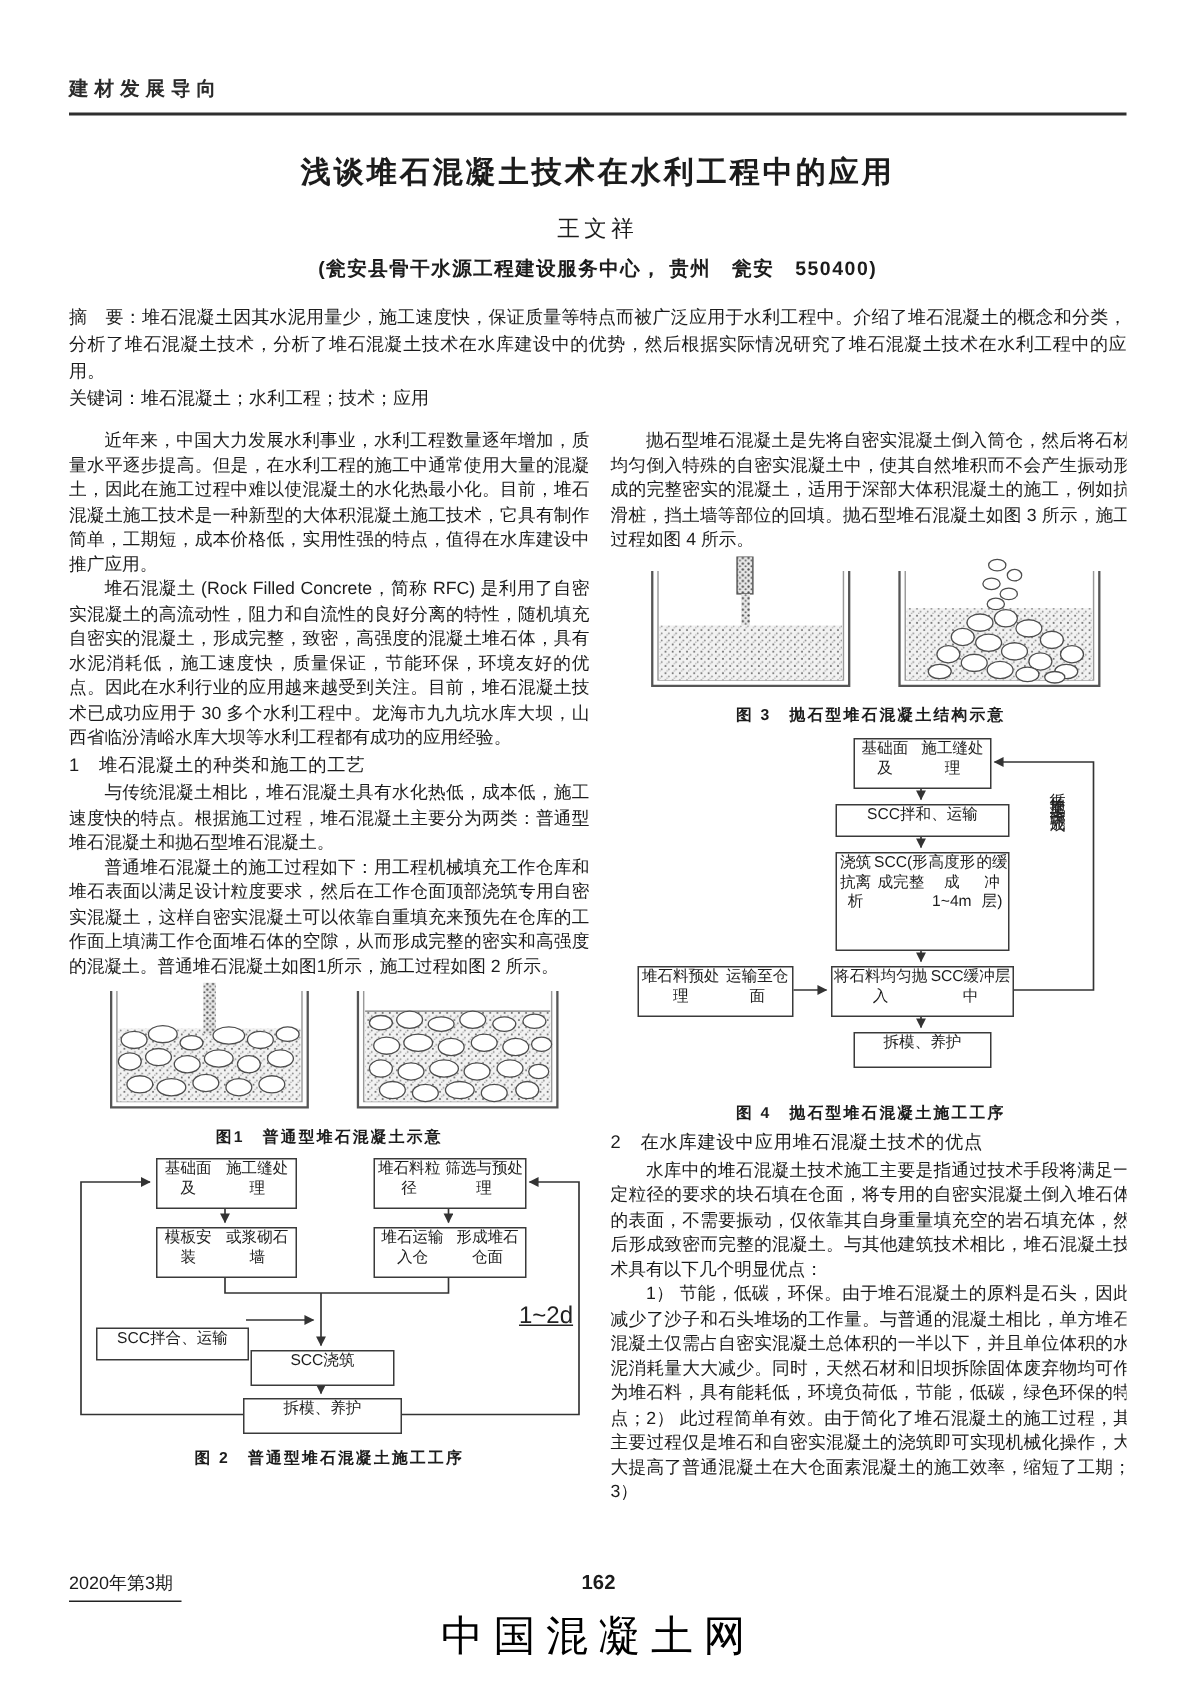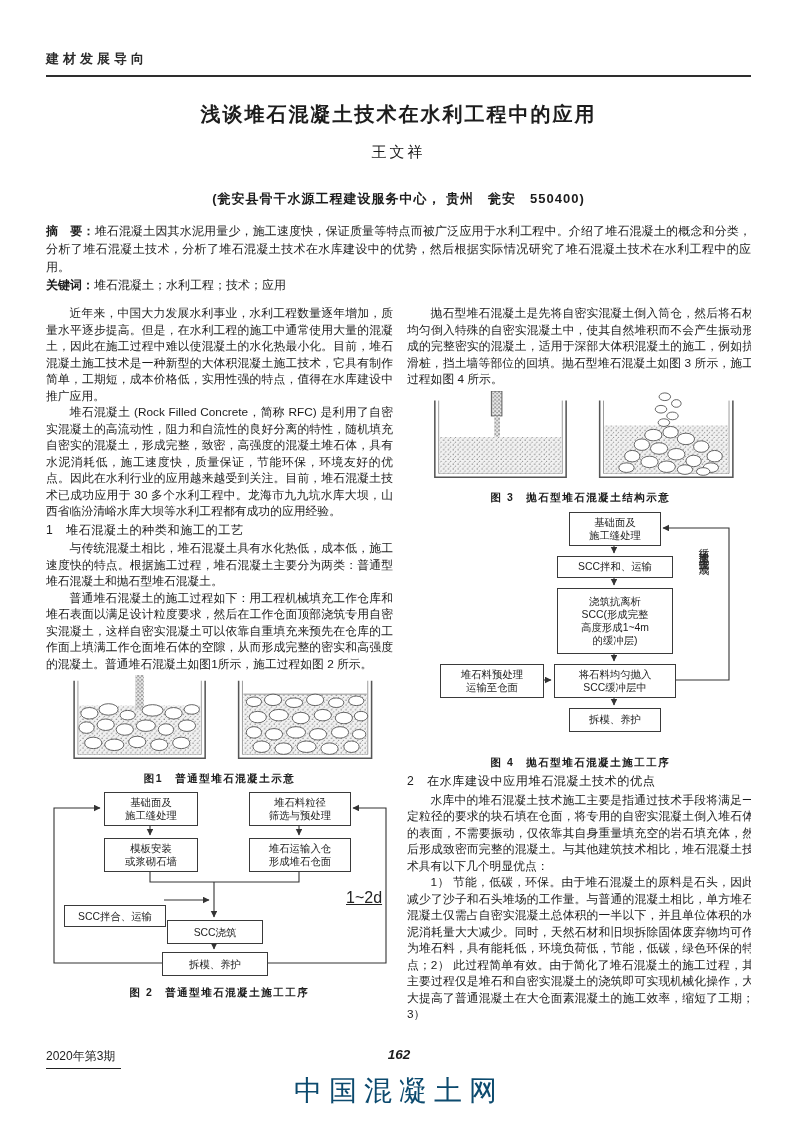--- a/index.html
+++ b/index.html
@@ -5,39 +5,39 @@
   html,body{margin:0;padding:0;}
   body{
     width:794px;height:1135px;background:#ffffff;position:relative;overflow:hidden;
     font-family:"Liberation Sans","DejaVu Sans",sans-serif;color:#1c1c1c;
   }
   .page{padding:50px 43px 0 46px;position:relative;}
   .journal{font-size:13px;font-weight:600;letter-spacing:4px;color:#2b2b2b;}
   .rule{border:none;border-top:2px solid #2e2e2e;margin:7px 0 0 0;}
   .title{text-align:center;font-size:20px;font-weight:600;letter-spacing:2px;margin-top:24px;}
   .author{text-align:center;font-size:15px;margin-top:15px;letter-spacing:3px;}
-  .affil{text-align:center;font-size:13px;font-weight:600;margin-top:28px;letter-spacing:1px;}
+  .affil{text-align:center;font-size:13px;font-weight:600;margin-top:8px;letter-spacing:1px;}
   .abstract{margin-top:14px;font-size:12px;line-height:18px;text-align:justify;}
-  .abstract b{font-weight:700;}
+  .abstract b{font-weight:400;}
   .kwline{font-size:12px;line-height:18px;}
   .columns{display:flex;gap:14px;margin-top:11px;height:752px;overflow:hidden;}
   .col{width:347px;font-size:11.8px;line-height:16.5px;text-align:justify;}
   .col p{margin:0;text-indent:2em;}
   .sec{font-size:12.2px;font-weight:400;margin:2px 0;letter-spacing:0.5px;}
   figure{margin:3px 0 0 0;}
   .figcap{text-align:center;font-size:10.5px;font-weight:700;margin:2px 0 3px 0;letter-spacing:1.5px;text-indent:0 !important;}
   .flow{position:relative;margin-top:4px;}
   .flow svg.wires{position:absolute;left:0;top:0;}
-  .fbox{position:absolute;border:1.3px solid #3a3a3a;background:#fff;display:flex;flex-direction:column;
-        align-items:center;justify-content:center;font-size:10.4px;line-height:13px;text-align:center;}
+  .fbox{position:absolute;border:1.3px solid #3a3a3a;background:#fff;display:flex;flex-direction:row;
+        align-items:flex-start;justify-content:center;font-size:10.4px;line-height:13px;text-align:center;}
   .flowlabel{position:absolute;font-size:16px;color:#222;text-decoration:underline;}
   .vlabel{position:absolute;font-size:10.4px;writing-mode:vertical-rl;text-orientation:upright;letter-spacing:2px;color:#222;}
   .footer{position:absolute;left:46px;right:42px;top:1046px;height:80px;}
   .issue{display:inline-block;font-size:12px;border-bottom:1.6px solid #222;padding:0 6px 3px 0;}
-  .pageno{position:absolute;left:0;right:0;top:1px;text-align:center;font-size:13.5px;font-weight:700;font-style:italic;}
+  .pageno{position:absolute;left:0;right:0;top:1px;text-align:center;font-size:13.5px;font-weight:700;}
   .watermark{position:absolute;left:0;right:0;top:26px;text-align:center;font-size:28px;letter-spacing:7px;font-weight:500;}
 </style>
 </head>
 <body>
 
 <div class="page">
 
   <div class="journal">建材发展导向</div>
   <hr class="rule">
 
@@ -251,35 +251,35 @@
         <div class="fbox" style="left:150px;top:78px;width:114px;height:64px;">
           <span>浇筑抗离析</span>
           <span>SCC(形成完整</span>
           <span>高度形成1~4m</span>
           <span>的缓冲层)</span>
         </div>
         <div class="fbox" style="left:147px;top:154px;width:120px;height:32px;">
           <span>将石料均匀抛入</span>
           <span>SCC缓冲层中</span>
         </div>
-        <div class="fbox" style="left:33px;top:154px;width:102px;height:32px;">
+        <div class="fbox" style="left:18px;top:154px;width:102px;height:32px;">
           <span>堆石料预处理</span>
           <span>运输至仓面</span>
         </div>
         <div class="fbox" style="left:162px;top:198px;width:90px;height:22px;">
           <span>拆模、养护</span>
         </div>
         <div class="vlabel" style="left:288px;top:30px;height:140px;">循环施工至浇筑完成</div>
       </div>
       <div class="figcap">图 4　抛石型堆石混凝土施工工序</div>
 
       <div class="sec">2　在水库建设中应用堆石混凝土技术的优点</div>
       <p>水库中的堆石混凝土技术施工主要是指通过技术手段将满足一定粒径的要求的块石填在仓面，将专用的自密实混凝土倒入堆石体的表面，不需要振动，仅依靠其自身重量填充空的岩石填充体，然后形成致密而完整的混凝土。与其他建筑技术相比，堆石混凝土技术具有以下几个明显优点：</p>
       <p>1） 节能，低碳，环保。由于堆石混凝土的原料是石头，因此减少了沙子和石头堆场的工作量。与普通的混凝土相比，单方堆石混凝土仅需占自密实混凝土总体积的一半以下，并且单位体积的水泥消耗量大大减少。同时，天然石材和旧坝拆除固体废弃物均可作为堆石料，具有能耗低，环境负荷低，节能，低碳，绿色环保的特点；2） 此过程简单有效。由于简化了堆石混凝土的施工过程，其主要过程仅是堆石和自密实混凝土的浇筑即可实现机械化操作，大大提高了普通混凝土在大仓面素混凝土的施工效率，缩短了工期；3）</p>
     </div>
   </div>
 </div>
 
 <div class="footer">
   <span class="issue">2020年第3期</span>
   <div class="pageno">162</div>
-  <div class="watermark" style="color: #0c4a6e;">中国混凝土网</div>
+  <div class="watermark" style="color: #000000;">中国混凝土网</div>
 </div>
 
 </body></html>

